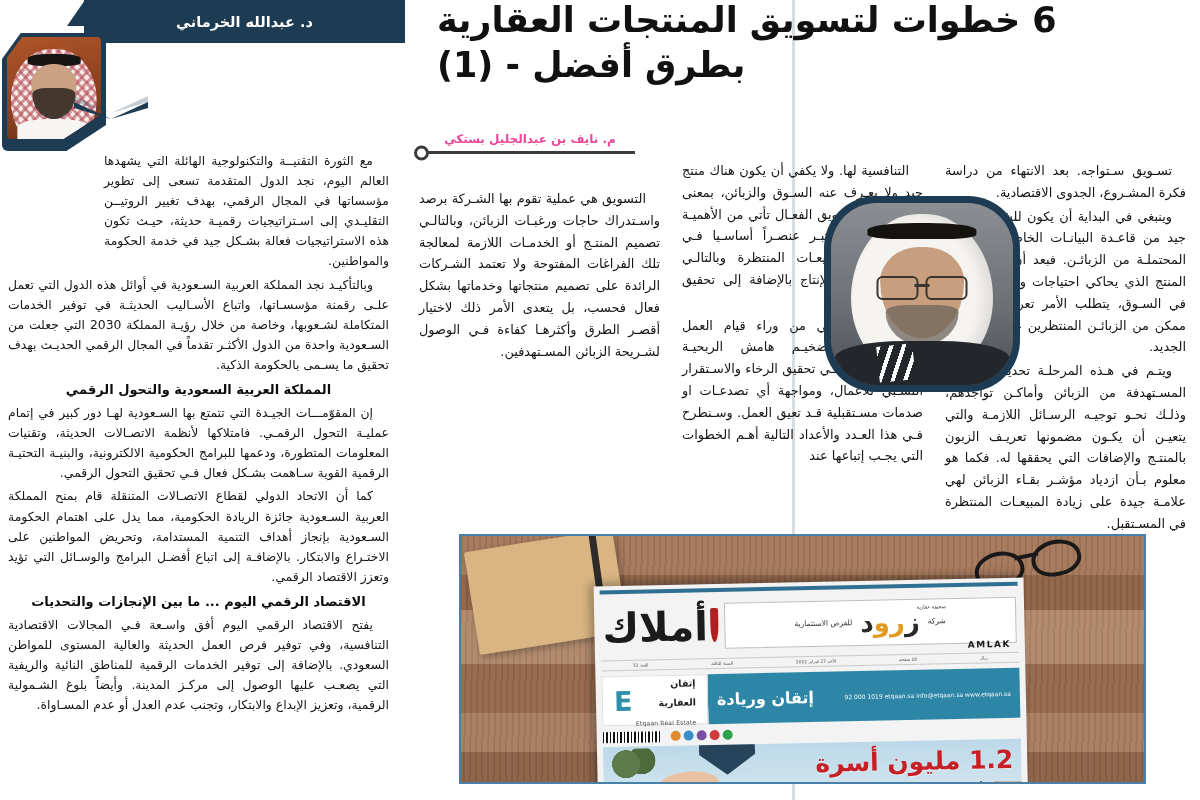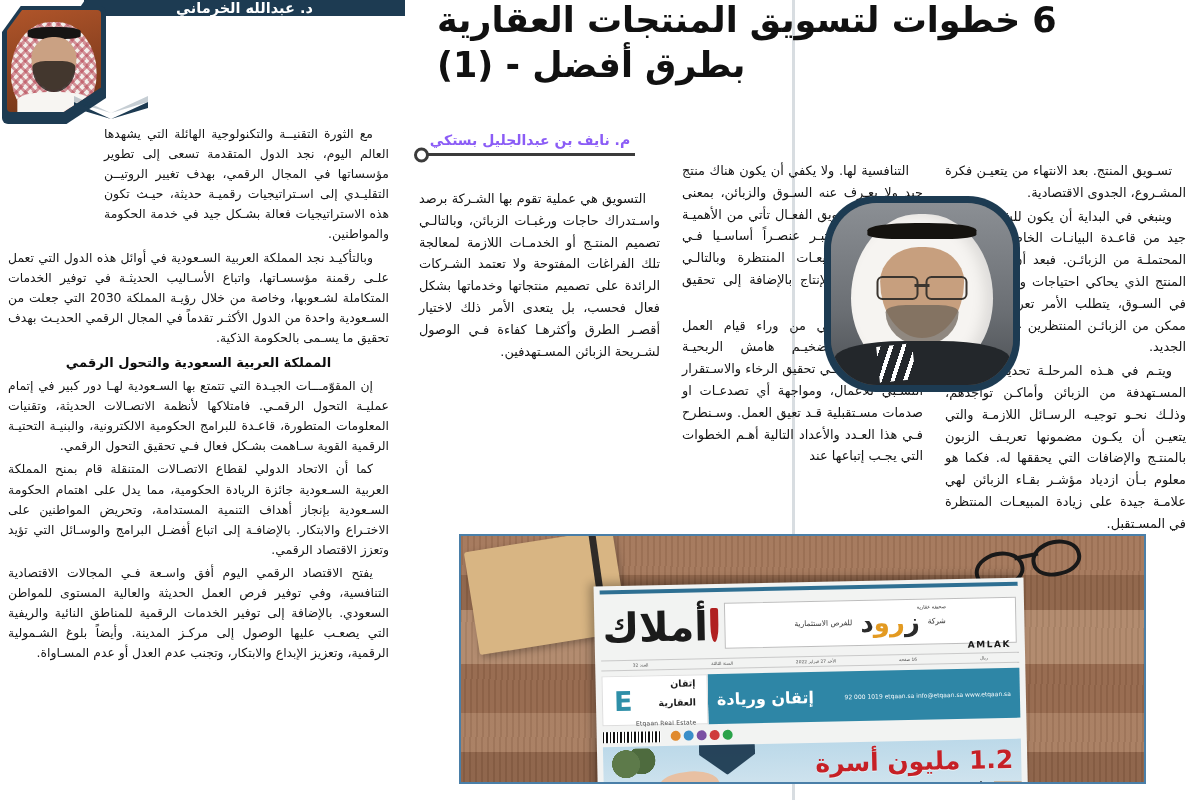--- a/index.html
+++ b/index.html
@@ -40,21 +40,21 @@
     position: absolute;
     top: 0;
     right: 405px;
     width: 3px;
     height: 800px;
     background: #d8dde1;
   }
 
   .opinion-banner {
     position: relative;
-    height: 16px;
+    height: 43px;
     margin: 0 -14px 0 78px;
     background: #1d3b52;
     color: #ffffff;
     display: flex;
     align-items: center;
     justify-content: center;
     font-size: 14.5px;
     font-weight: bold;
     letter-spacing: 0.2px;
   }
@@ -232,23 +232,23 @@
   .headline .l2 { display: block; margin-top: 4px; }
 
   .byline-wrap {
     position: absolute;
     top: 132px;
     left: 14px;
     width: 222px;
     text-align: center;
   }
   .byline {
-    font-size: 14px;
-    font-weight: bold;
-    color: #8b5cf6;
+    font-size: 12px;
+    font-weight: bold;
+    color: #ec4899;
     margin: 0 0 5px 0;
   }
   .byline-rule {
     position: relative;
     height: 3px;
     background: #3b3b3b;
     margin: 0 6px 0 0;
   }
   .byline-rule::after {
     content: "";
@@ -734,22 +734,23 @@
       </div>
 
     </div>
 
     <div class="opinion-chev"></div>
 
     <div class="opinion-body">
       <p class="first">مع الثورة التقنيــة والتكنولوجية الهائلة التي يشهدها العالم اليوم، نجد الدول المتقدمة تسعى إلى تطوير مؤسساتها في المجال الرقمي، بهدف تغيير الروتيــن التقليـدي إلى اسـتراتيجيات رقميـة حديثة، حيـث تكون هذه الاستراتيجيات فعالة بشـكل جيد في خدمة الحكومة والمواطنين.</p>
       <p>وبالتأكيـد نجد المملكة العربية السـعودية في أوائل هذه الدول التي تعمل علـى رقمنة مؤسسـاتها، واتباع الأسـاليب الحديثـة في توفير الخدمات المتكاملة لشـعوبها، وخاصة من خلال رؤيـة المملكة 2030 التي جعلت من السـعودية واحدة من الدول الأكثـر تقدماً في المجال الرقمي الحديـث بهدف تحقيق ما يسـمى بالحكومة الذكية.</p>
       <h3>المملكة العربية السعودية والتحول الرقمي</h3>
-      <p>إن المقوّمـــات الجيـدة التي تتمتع بها السـعودية لهـا دور كبير في إتمام عمليـة التحول الرقمـي. فامتلاكها لأنظمة الاتصـالات الحديثة، وتقنيات المعلومات المتطورة، قاعـدة للبرامج الحكومية الالكترونية، والبنيـة التحتيـة الرقمية القوية سـاهمت بشـكل فعال فـي تحقيق التحول الرقمي.</p>
+      <p>إن المقوّمـــات الجيـدة التي تتمتع بها السـعودية لهـا دور كبير في إتمام عمليـة التحول الرقمـي. فامتلاكها لأنظمة الاتصـالات الحديثة، وتقنيات المعلومات المتطورة، ودعمها للبرامج الحكومية الالكترونية، والبنيـة التحتيـة الرقمية القوية سـاهمت بشـكل فعال فـي تحقيق التحول الرقمي.</p>
       <p>كما أن الاتحاد الدولي لقطاع الاتصـالات المتنقلة قام بمنح المملكة العربية السـعودية جائزة الريادة الحكومية، مما يدل على اهتمام الحكومة السـعودية بإنجاز أهداف التنمية المستدامة، وتحريض المواطنين على الاختـراع والابتكار. بالإضافـة إلى اتباع أفضـل البرامج والوسـائل التي تؤيد وتعزز الاقتصاد الرقمي.</p>
+      <h3>الاقتصاد الرقمي اليوم ... ما بين الإنجازات والتحديات</h3>
       <p>يفتح الاقتصاد الرقمي اليوم أفق واسـعة فـي المجالات الاقتصادية التنافسية، وفي توفير فرص العمل الحديثة والعالية المستوى للمواطن السعودي. بالإضافة إلى توفير الخدمات الرقمية للمناطق النائية والريفية التي يصعـب عليها الوصول إلى مركـز المدينة. وأيضاً بلوغ الشـمولية الرقمية، وتعزيز الإبداع والابتكار، وتجنب عدم العدل أو عدم المسـاواة.</p>
     </div>
   </aside>
 
   <div class="opinion-divider"></div>
 
   <main class="main">
 
     <h1 class="headline">
       <span>6 خطوات لتسويق المنتجات العقارية</span>
@@ -783,21 +784,21 @@
       <div class="col c1">
         <p>التسويق هي عملية تقوم بها الشـركة برصد واسـتدراك حاجات ورغبـات الزبائن، وبالتالـي تصميم المنتـج أو الخدمـات اللازمة لمعالجة تلك الفراغات المفتوحة ولا تعتمد الشـركات الرائدة على تصميم منتجاتها وخدماتها بشكل فعال فحسب، بل يتعدى الأمر ذلك لاختيار أقصـر الطرق وأكثرهـا كفاءة فـي الوصول لشـريحة الزبائن المسـتهدفين.</p>
       </div>
 
       <div class="col c2">
         <p>التنافسية لها. ولا يكفي أن يكون هناك منتج جيد ولا يعـرف عنه السـوق والزبائن، بمعنى أن مراحل التسـويق الفعـال تأتي من الأهميـة بمـكان كونهـا تعتبـر عنصـراً أساسـيا فـي بلـوغ حجـم المبيعـات المنتظرة وبالتالـي تغطية مصاريف الإنتاج بالإضافة إلى تحقيق الربحية المرجوة.</p>
         <p>الهدف الرئيسـي من وراء قيام العمل التجـاري هو تضخيـم هامش الربحيـة المنتظـرة، وبالتالـي تحقيق الرخاء والاسـتقرار النسـبي للأعمال، ومواجهة أي تصدعـات او صدمات مسـتقبلية قـد تعيق العمل. وسـنطرح فـي هذا العـدد والأعداد التالية أهـم الخطوات التي يجـب إتباعها عند</p>
       </div>
 
       <div class="col c3">
-        <p>تسـويق المنتج. بعد الانتهاء من يتعيـن فكرة المشـروع، الجدوى الاقتصادية.</p>
+        <p>تسـويق سـتواجه. بعد الانتهاء من دراسة فكرة المشـروع، الجدوى الاقتصادية.</p>
         <p>وينبغي في البداية أن يكون للشـركة رصيد جيد من قاعـدة البيانـات الخاصة بالشـريحة المحتملـة من الزبائـن. فبعد أن يتـم تصميم المنتج الذي يحاكي احتياجات ورغبات الزبائن في السـوق، يتطلب الأمر تعريف أكبر قدر ممكن من الزبائـن المنتظرين عن هذا المنتج الجديد.</p>
         <p>ويتـم في هـذه المرحلـة تحديد الشـريحة المسـتهدفة من الزبائن وأماكـن تواجدهم، وذلـك نحـو توجيـه الرسـائل اللازمـة والتي يتعيـن أن يكـون مضمونها تعريـف الزبون بالمنتـج والإضافات التي يحققها له. فكما هو معلوم بـأن ازدياد مؤشـر بقـاء الزبائن لهي علامـة جيدة على زيادة المبيعـات المنتظرة في المسـتقبل.</p>
       </div>
     </div>
 
     <figure class="photo">
       <div class="desk"></div>
       <div class="notebook"></div>
       <div class="glasses-prop">
         <span class="a"></span>

